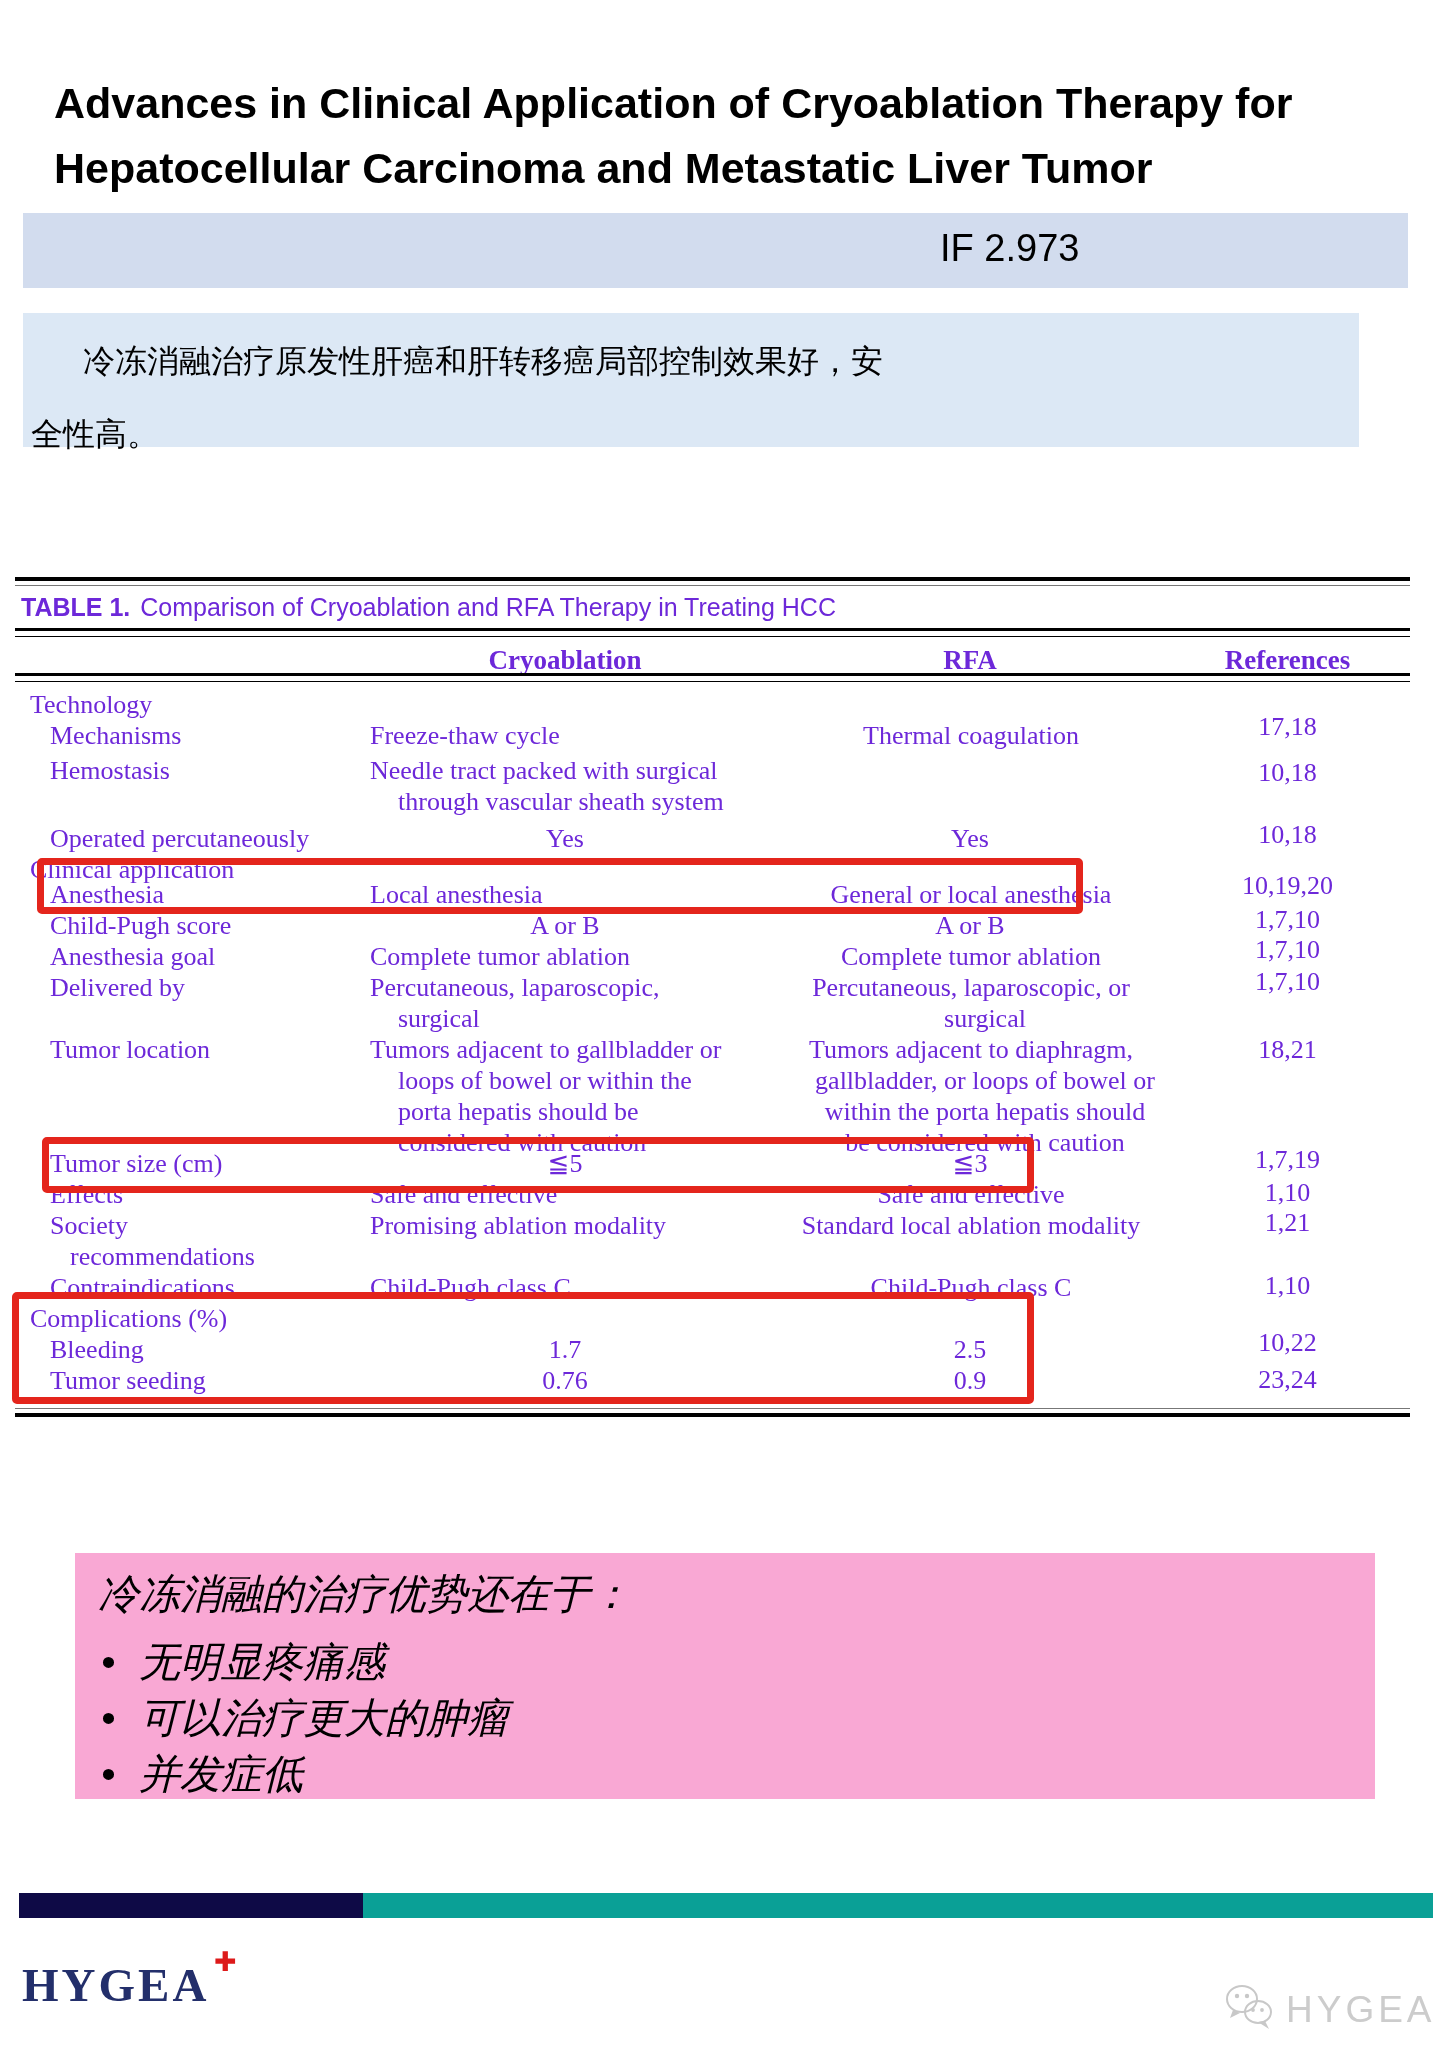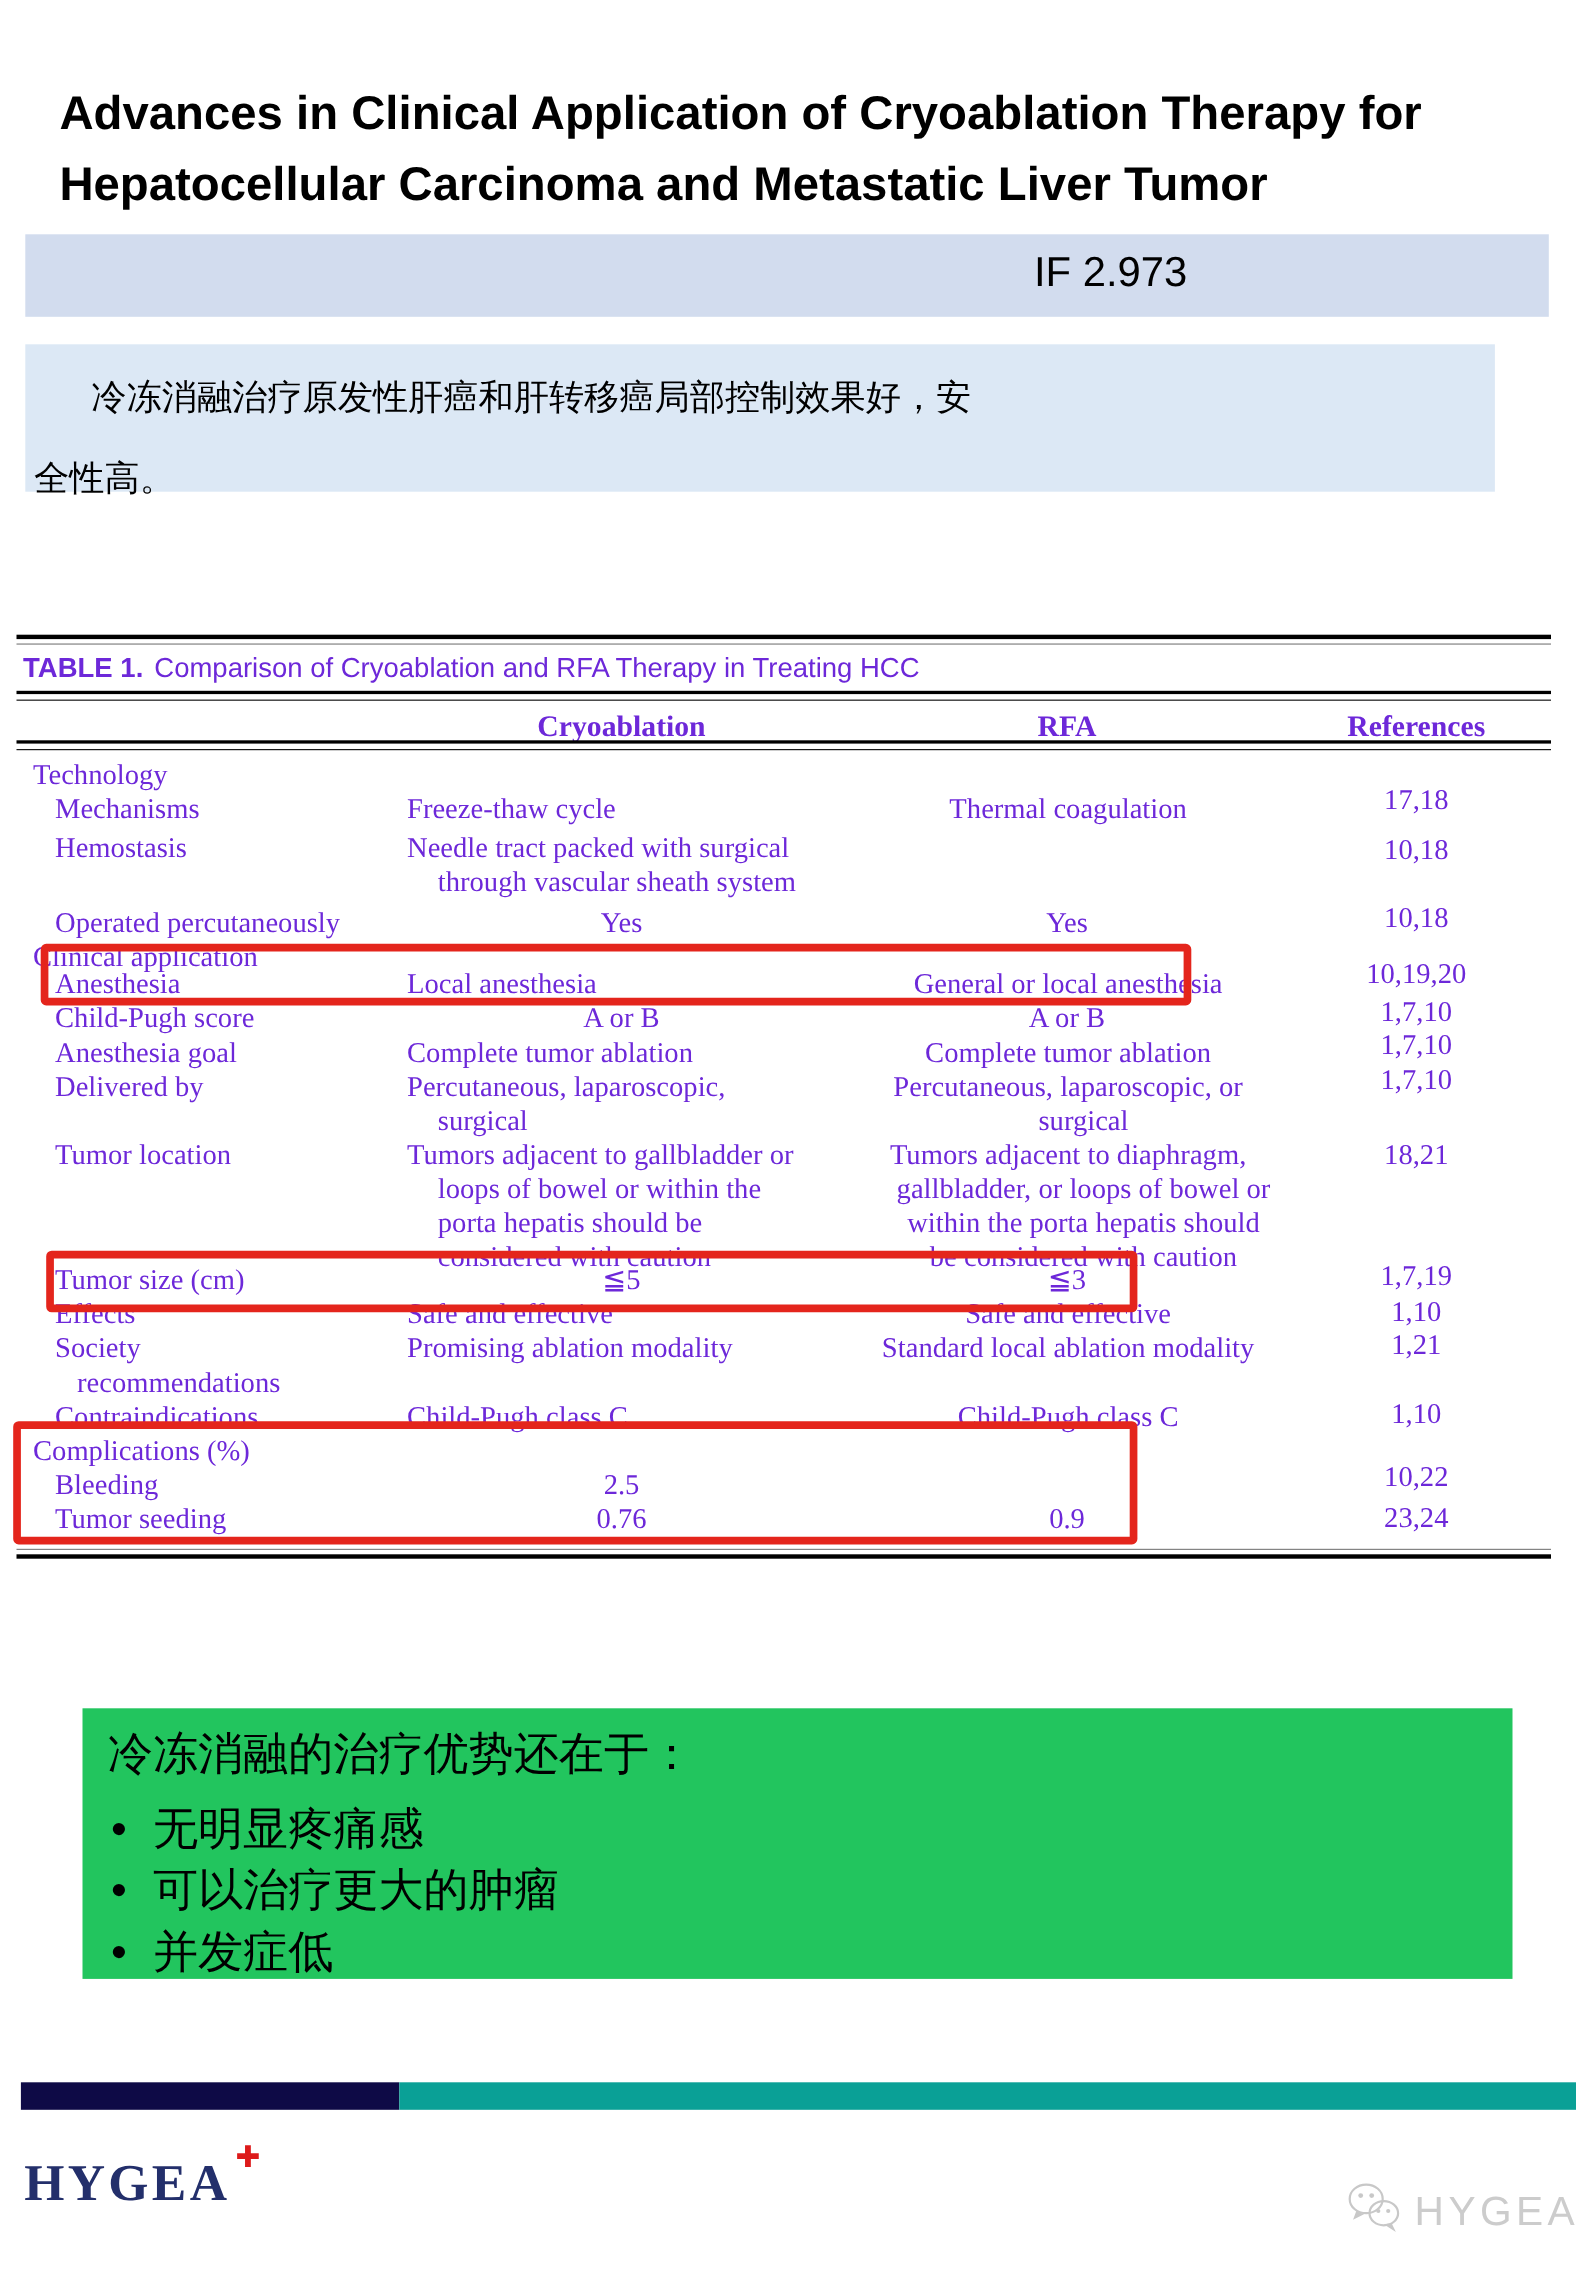--- a/index.html
+++ b/index.html
@@ -62,21 +62,22 @@
   .t-ref { position:absolute; left:1150px; width:245px; text-align:center; font-size:26px; }
   .t-rule-bot { position:absolute; top:831px; left:0; right:0; height:4px; border-top:1px solid #777; border-bottom:4px solid #000; }
   
   .hl { position:absolute; border:7px solid #e4251c; border-radius:5px; box-sizing:border-box; z-index:5; }
   .hl-anesthesia { left:37px; top:858px; width:1046px; height:56px; }
   .hl-tumorsize  { left:42px; top:1137px; width:992px;  height:56px; }
   .hl-complications { left:12px; top:1292px; width:1022px; height:112px; }
   
   .advantages {
     position:absolute; left:75px; top:1553px; width:1300px; height:246px;
-    background:#22c55e;
+    background:#f9a8d4;
+    font-style:italic;
   }
   .advantages .adv-heading { margin:14px 0 12px 23px; font-size:41px; line-height:55px; }
   .adv-item { display:flex; font-size:41px; line-height:56px; }
   .adv-bullet { width:64px; padding-left:26px; box-sizing:border-box; }
   
   .bar-navy { position:absolute; left:19px;  top:1893px; width:344px;  height:25px; background:#0e0a46; }
   .bar-teal { position:absolute; left:363px; top:1893px; width:1070px; height:25px; background:#0aa096; }
   .brand {
     position:absolute; left:22px; top:1958px;
     font-family:"Liberation Serif", serif; font-weight:bold;
@@ -215,20 +216,21 @@
           <div></div>
       </div>
       <div class="t-row">
         <div class="lbl group">Complications (%)</div>
           <div class="cell"></div>
           <div class="cell c3"></div>
           <div></div>
       </div>
       <div class="t-row">
         <div class="lbl item">Bleeding</div>
+          <div class="cell ctr">1.7</div>
           <div class="cell ctr">2.5</div>
           <div></div>
       </div>
       <div class="t-row">
         <div class="lbl item">Tumor seeding</div>
           <div class="cell ctr">0.76</div>
           <div class="cell ctr">0.9</div>
           <div></div>
       </div>
     </div>

